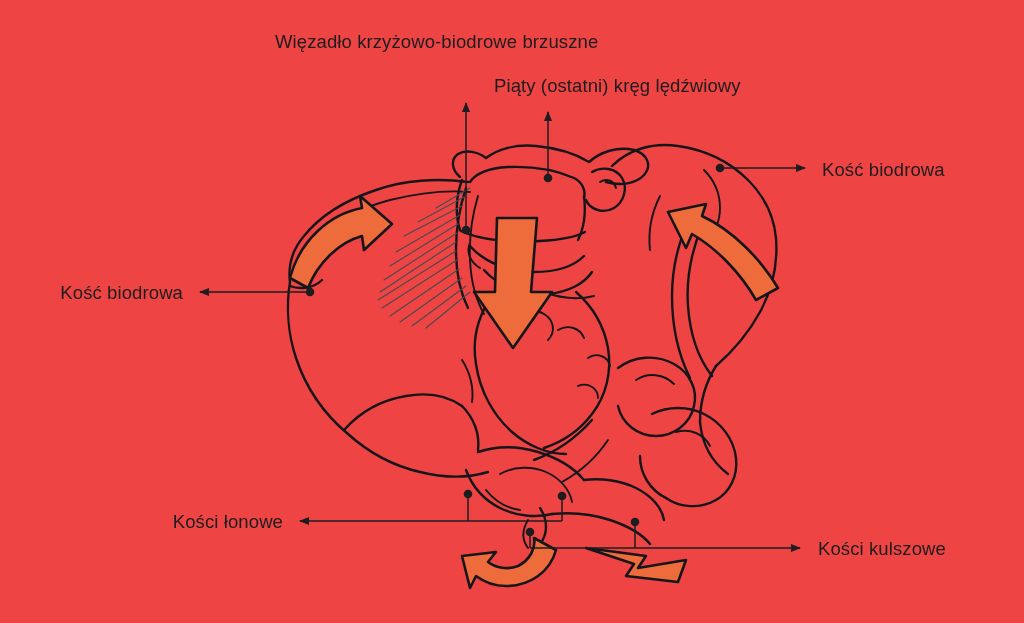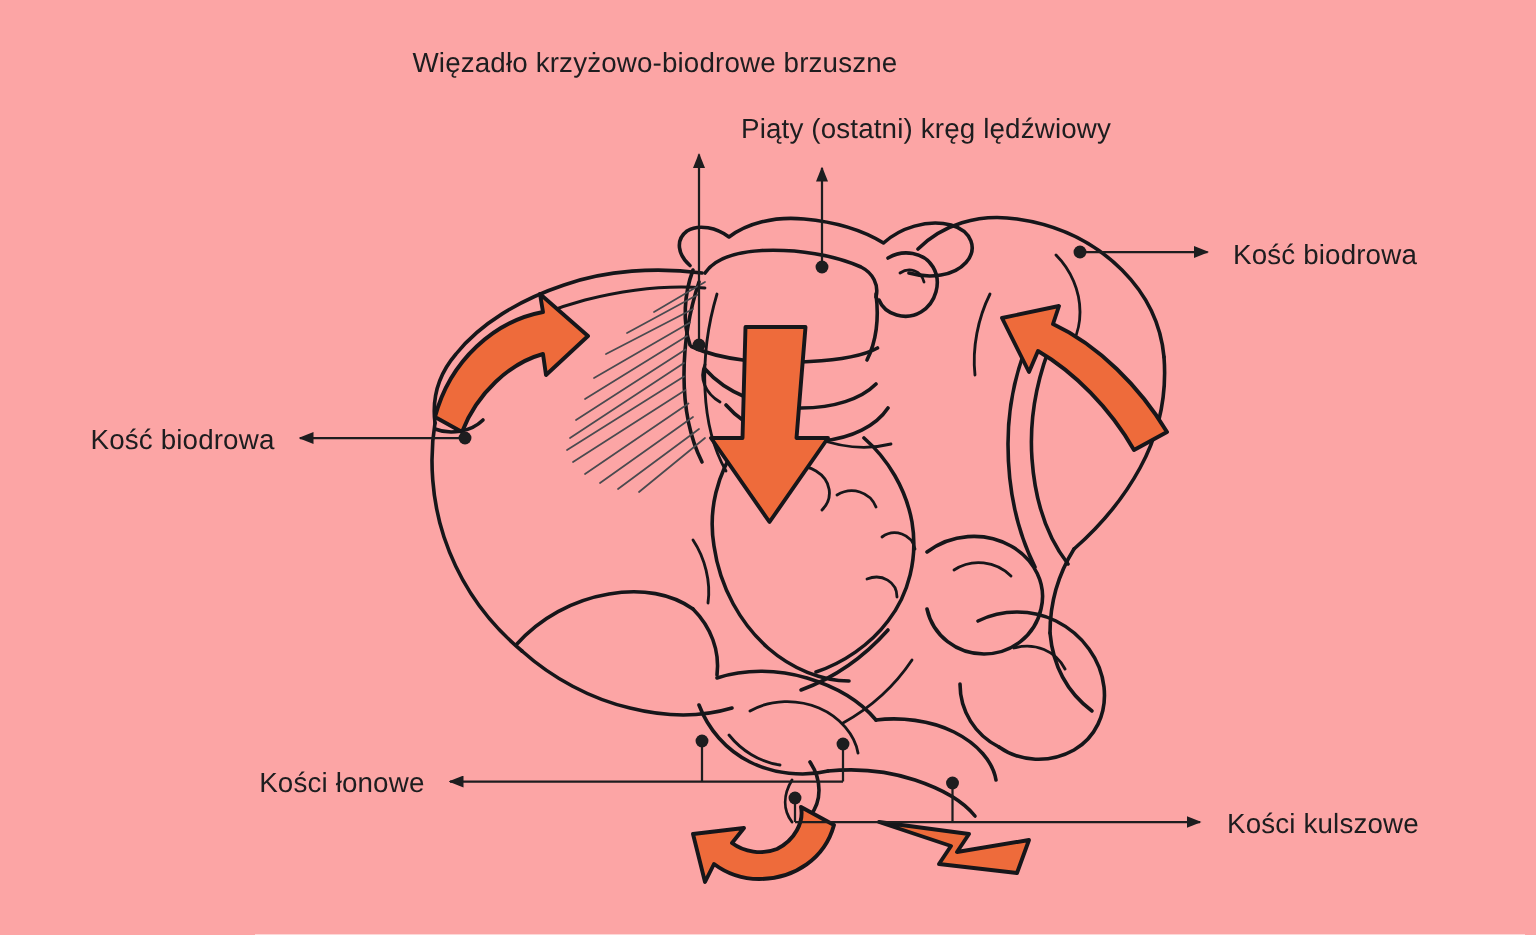--- a/index.html
+++ b/index.html
@@ -11,21 +11,21 @@
   body {
     width: 1024px;
     height: 623px;
     font-family: "Liberation Sans", sans-serif;
     overflow: hidden;
   }
   #diagram-root {
     position: relative;
     width: 1024px;
     height: 623px;
-    background: #fca5a5;
+    background: #ef4444;
   }
   svg#figure {
     position: absolute;
     top: 0;
     left: 0;
     width: 1024px;
     height: 623px;
     display: block;
   }
   .label-text {

